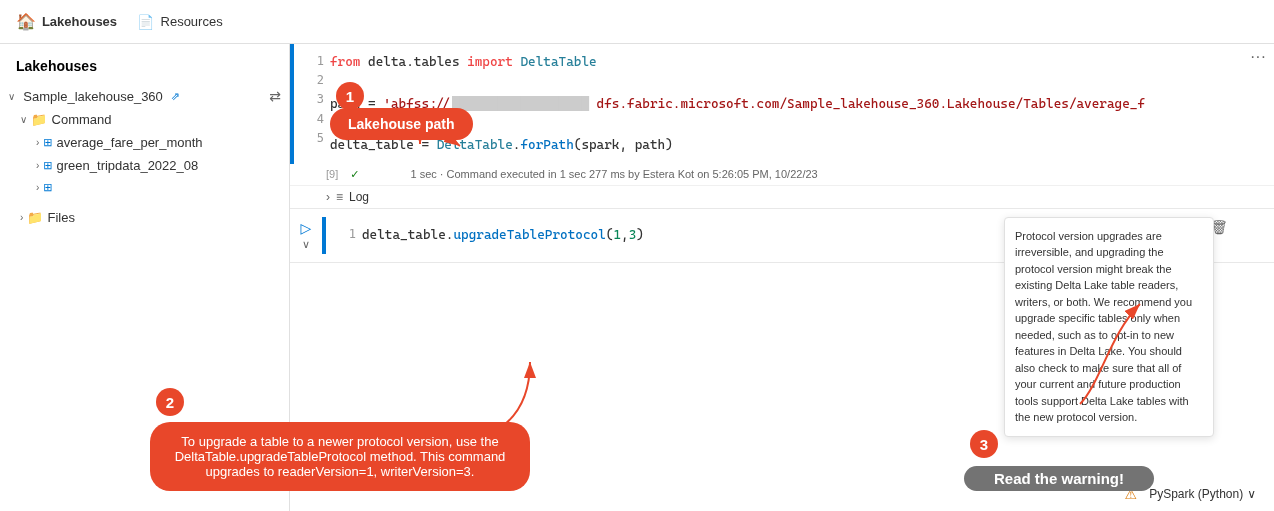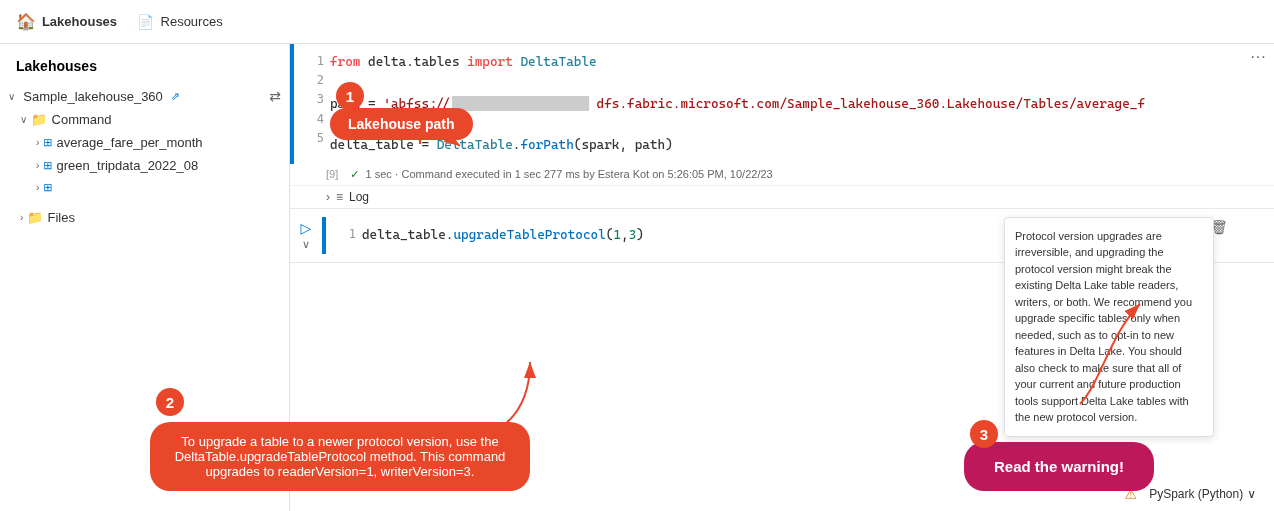--- a/index.html
+++ b/index.html
@@ -180,21 +180,21 @@
             <div class="code-line"><span class="plain">delta_table = </span><span class="cls">DeltaTable</span><span class="plain">.</span><span class="fn">forPath</span><span class="plain">(spark, path)</span></div>
           </div>
           <div style="width:50px; display:flex; flex-direction:column; align-items:flex-end; padding:4px 8px;">
             <span style="color:#666; cursor:pointer; font-size:16px;">···</span>
           </div>
         </div>
 
         <div class="output-line">
           <span style="color:#999; font-size:11px; margin-right:12px;">[9]</span>
           <span class="check-icon">✓</span>
-          <span style="font-size:11px; color:#666;">1 sec · Command executed in 1 sec 277 ms by Estera Kot on 5:26:05 PM, 10/22/23</span>
+          <span style="font-size:11px; color:#666;margin-left:45px;">1 sec · Command executed in 1 sec 277 ms by Estera Kot on 5:26:05 PM, 10/22/23</span>
         </div>
 
         <div class="log-row">
           <span class="expand-icon">›</span>
           <span style="margin-right:6px; color:#666;">≡</span>
           <span>Log</span>
         </div>
       </div>
 
       <div style="position:relative; display:flex; align-items:stretch; padding: 8px 0 8px 0; border-bottom: 1px solid #e8e8e8;">
@@ -244,21 +244,21 @@
       </div>
       <div style="background:#e8472a; border-radius:20px; padding:12px 20px; margin-top:20px; text-align:center;">
         <span style="color:#fff; font-size:13px; font-weight:500;">To upgrade a table to a newer protocol version, use the DeltaTable.upgradeTableProtocol method. This command upgrades to readerVersion=1, writerVersion=3.</span>
       </div>
     </div>
 
     <div style="position:absolute; bottom:20px; right:120px; z-index:20;">
       <div class="callout-circle" style="position:absolute; top:-14px; left:6px;">
         <span>3</span>
       </div>
-      <div style="background:#be185d; border-radius:20px; padding:16px 30px; margin-top:8px;">
+      <div style="background:#737373; border-radius:20px; padding:4px 30px; margin-top:22px;">
         <span style="color:#fff; font-size:15px; font-weight:600;">Read the warning!</span>
       </div>
     </div>
 
     <svg class="arrows-overlay" width="1274" height="511" xmlns="http://www.w3.org/2000/svg" style="pointer-events:none; z-index:15;">
 
       <defs>
         <marker id="arrowhead" markerWidth="8" markerHeight="6" refX="8" refY="3" orient="auto">
           <polygon points="0 0, 8 3, 0 6" fill="#e8472a"></polygon>
         </marker>

